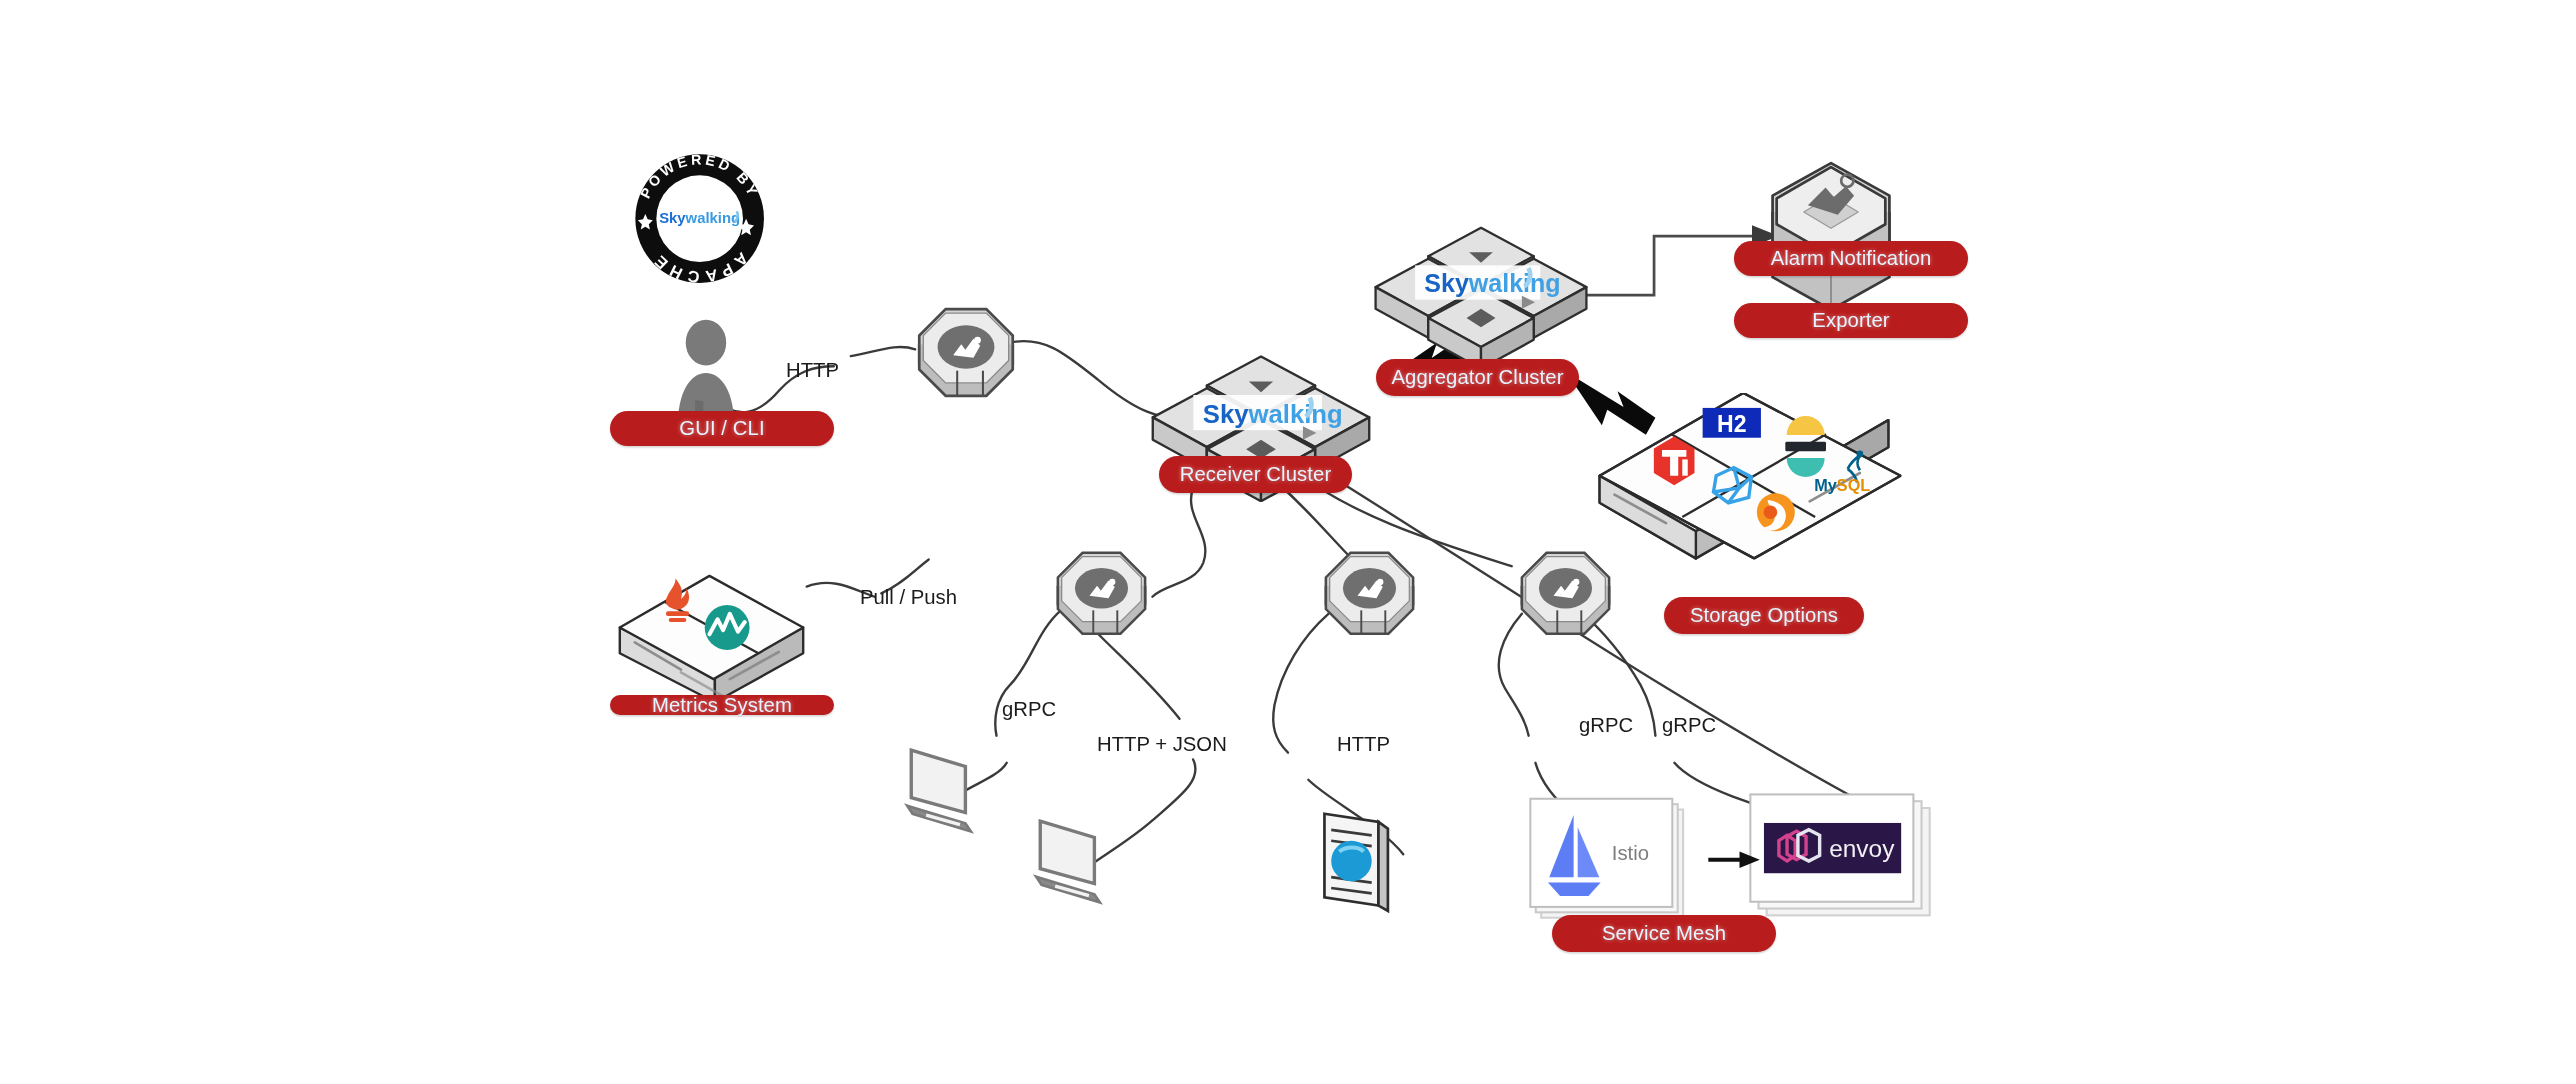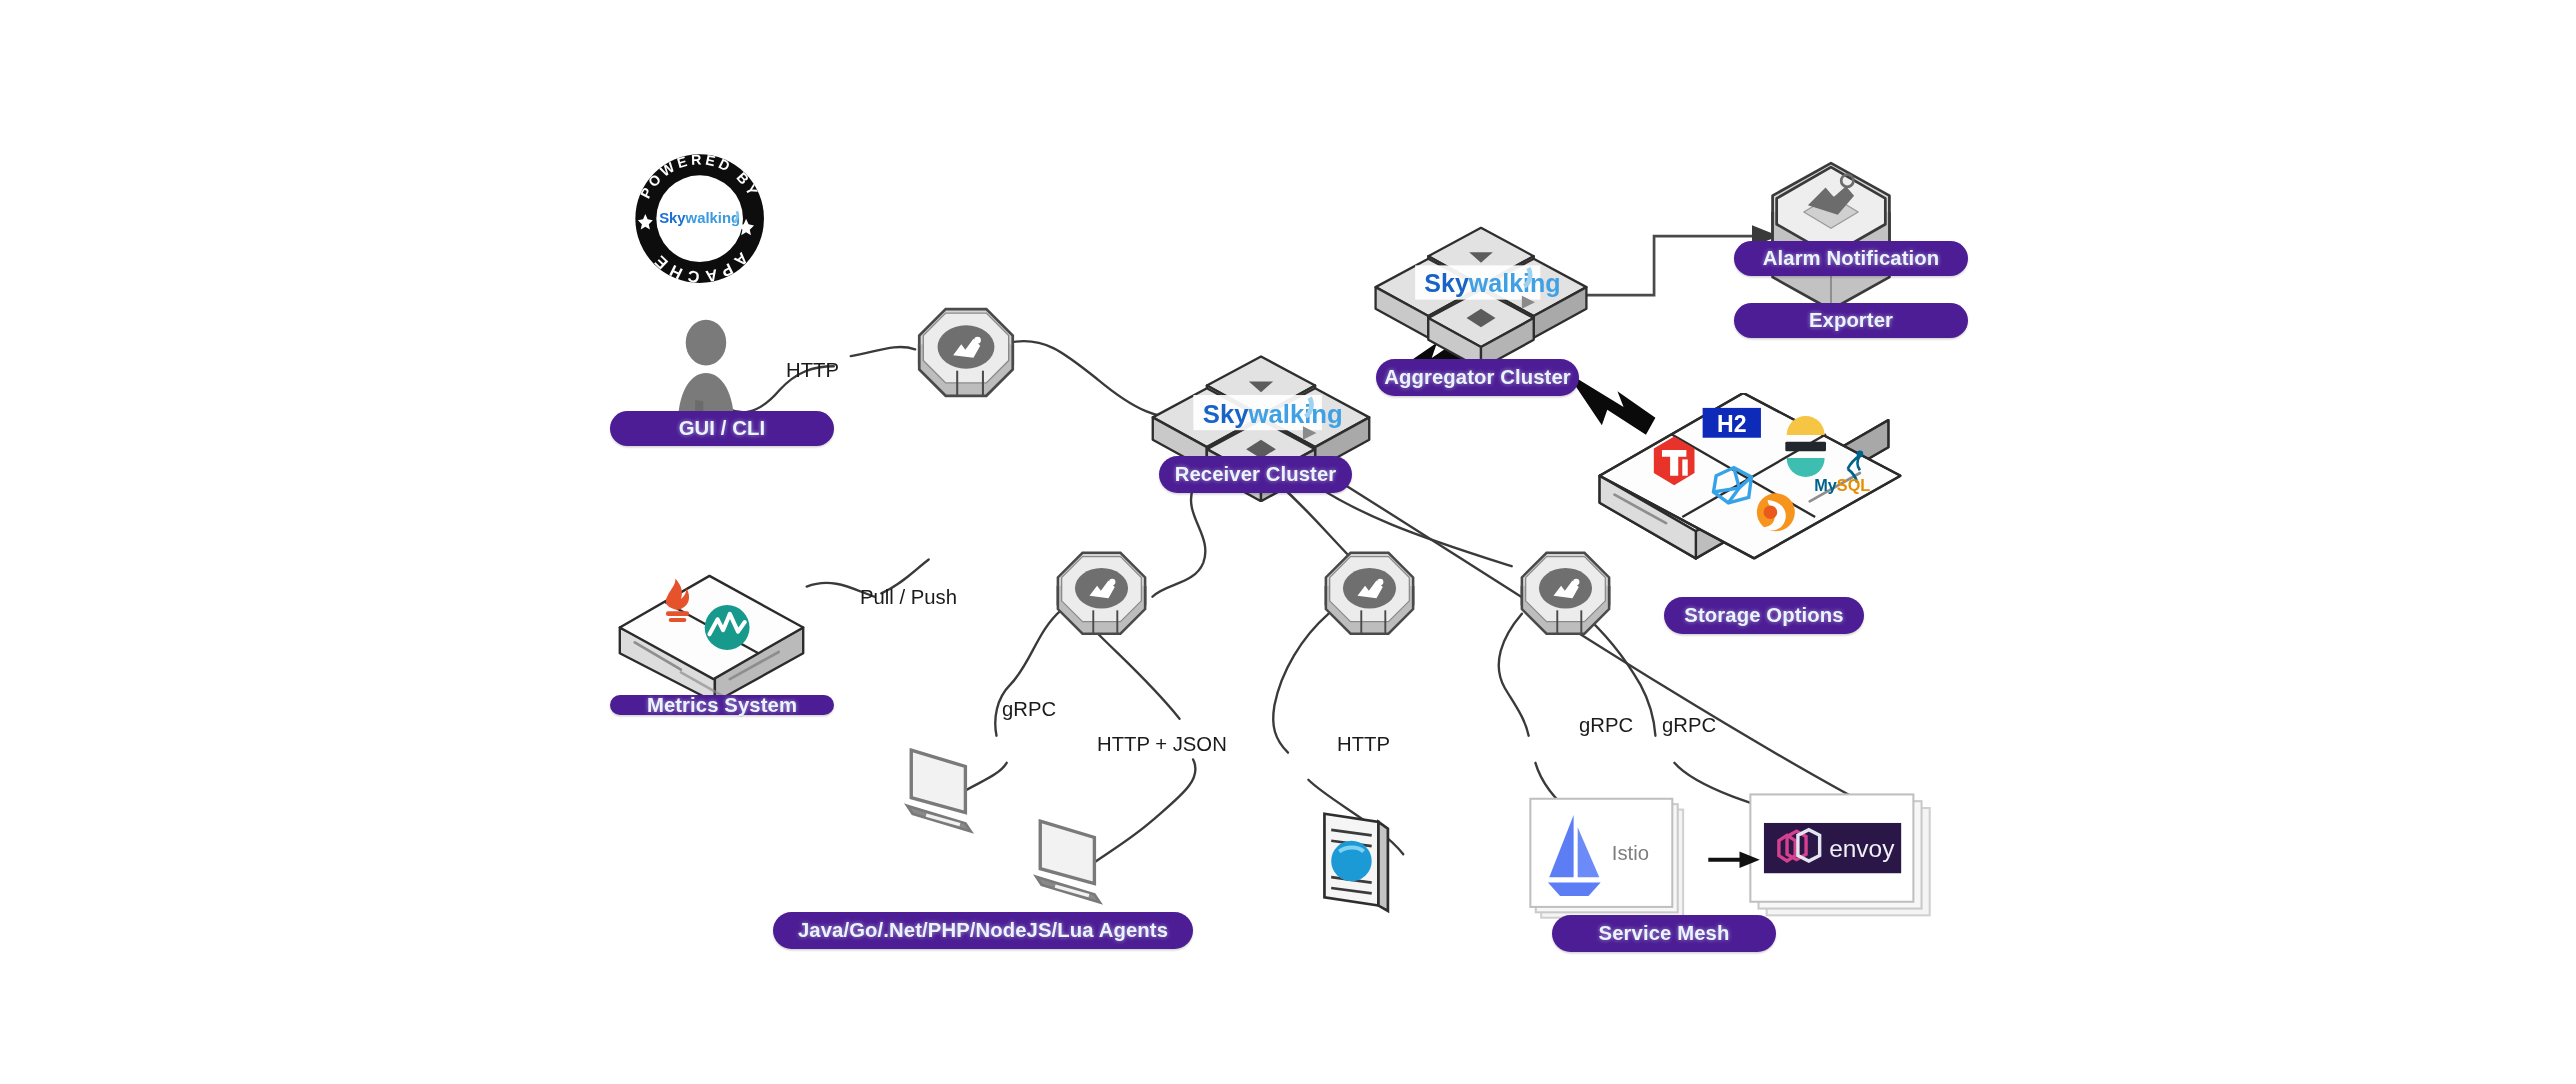--- a/index.html
+++ b/index.html
@@ -3,24 +3,24 @@
 <meta charset="utf-8">
 <style>
   html,body{margin:0;padding:0;background:#ffffff;}
   body{width:2576px;height:1085px;position:relative;overflow:hidden;
        font-family:"Liberation Sans","DejaVu Sans",sans-serif;}
   #stage{position:absolute;left:0;top:0;width:2576px;height:1085px;}
   svg.layer{position:absolute;left:0;top:0;width:2576px;height:1085px;}
 
   .pill{
     position:absolute;
-    background:#4c1d95;
+    background:#b91c1c;
     color:#e8f4ff;
     border-radius:677px;
-    font-weight:bold;
+    font-weight:normal;
     display:flex;align-items:center;justify-content:center;
     text-shadow:0 0 4.1px rgba(255,255,255,.55), 0 0.7px 0 rgba(0,0,0,.12);
     letter-spacing:0.1px;
     box-shadow:0 1.4px 2px rgba(0,0,0,.18);
     white-space:nowrap;
     z-index:40;
   }
   .edge-label{
     position:absolute;
     color:#1b1b1b;
@@ -432,21 +432,20 @@
   <div class="pill" style="left:1159px;top:456px;width:193px;height:37px;font-size:20.3px;">Receiver Cluster</div>
 
   <div class="pill" style="left:1376px;top:359px;width:203px;height:37px;font-size:20.3px;">Aggregator Cluster</div>
 
   <div class="pill" style="left:1734px;top:241px;width:234px;height:35px;font-size:20.3px;">Alarm Notification</div>
 
   <div class="pill" style="left:1734px;top:294px;width:234px;height:35px;font-size:20.3px;margin-top:9px;">Exporter</div>
 
   <div class="pill" style="left:1664px;top:597px;width:200px;height:37px;font-size:20.3px;">Storage Options</div>
 
-  <div class="pill" style="left:773px;top:912px;width:420px;height:37px;font-size:20.3px;">Java/Go/.Net/PHP/NodeJS/Lua Agents</div>
 
 
   <div class="pill" style="left:1552px;top:915px;width:224px;height:37px;font-size:20.3px;">Service Mesh</div>
 
   <div class="edge-label" style="left:786px;top:359px;">HTTP</div>
 
   <div class="edge-label" style="left:860px;top:586px;">Pull / Push</div>
 
   <div class="edge-label" style="left:1002px;top:698px;">gRPC</div>
 

